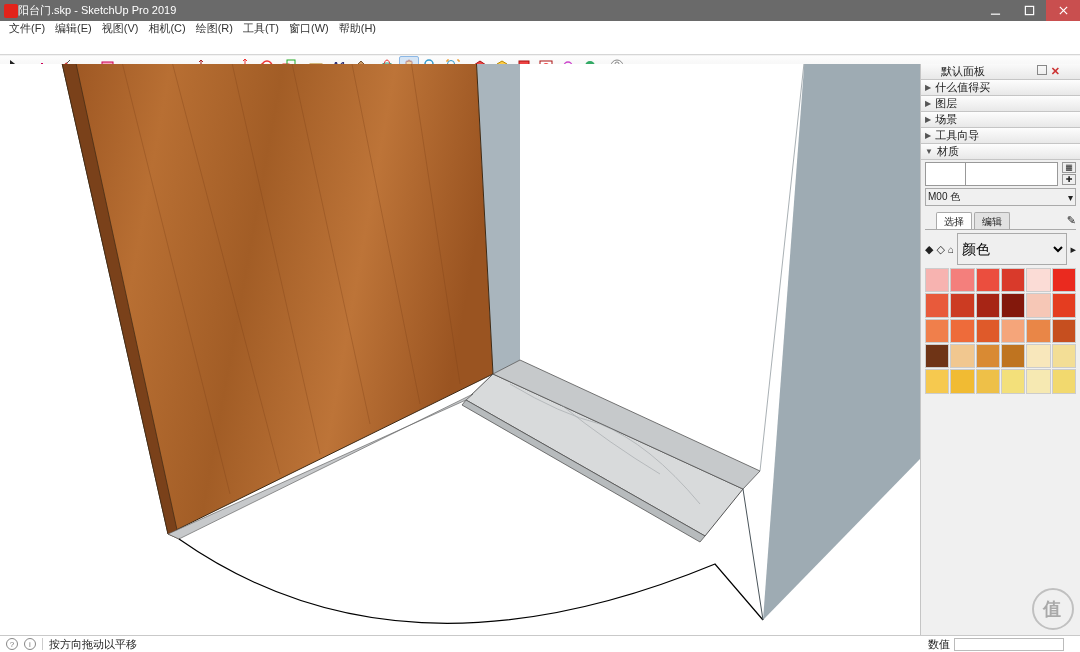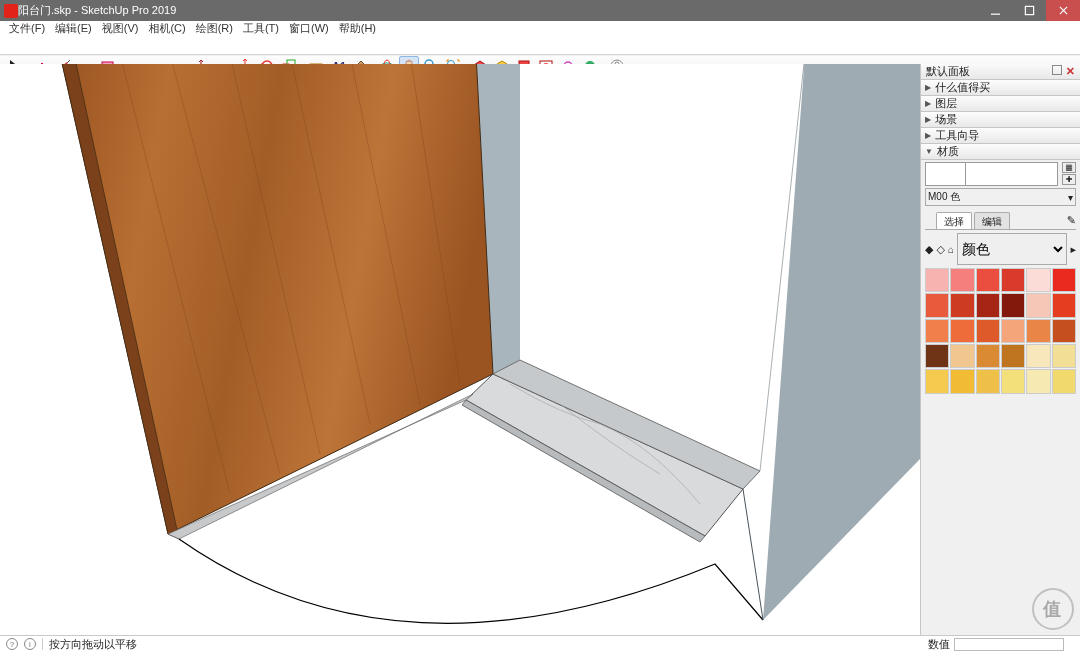--- a/index.html
+++ b/index.html
@@ -21,21 +21,21 @@
   .tbtn { width:20px; height:20px; display:flex; align-items:center; justify-content:center; border-radius:2px; margin:0 0.5px; }
   .tbtn.sel { background:#d6e5f5; border:1px solid #8cb8e6;}
   .tbtn svg{ width:16px; height:16px;}
   .tsep { width:4px;}
   
   .content { position:absolute; top:64px; left:0; right:0; bottom:17px; display:flex;}
   .viewport { flex:1; background:#fff; position:relative; overflow:hidden;}
   .viewport svg { width:100%; height:100%; display:block;}
 
   .panels { width:160px; background:#f0f0f0; border-left:1px solid #c5c5c5; display:flex; flex-direction:column; position:relative;}
-  .phead { height:16px; background:linear-gradient(#fafafa,#e8e8e8); border-bottom:1px solid #c5c5c5; display:flex; align-items:center; justify-content:space-between; padding:0 5px; font-size:11px;}
+  .phead { height:16px; background:linear-gradient(#fafafa,#e8e8e8); border-bottom:1px solid #c5c5c5; display:flex; align-items:center; justify-content:space-between; padding:0 20px; font-size:11px;}
   .phead .xs { display:flex; gap:4px;}
   .psec { height:16px; background:linear-gradient(#fdfdfd,#e8e8e8); border-bottom:1px solid #c5c5c5; display:flex; align-items:center; padding:0 4px; font-size:11px; gap:4px;}
   .tri { font-size:8px; color:#555;}
   .mat-body { background:#f0f0f0; padding:2px 4px 4px 4px;}
   .swbig { height:24px; display:flex; border:1px solid #999; background:#fff;}
   .swbig .sw1 { width:40px; background:#fff; border-right:1px solid #999;}
   .namebox { border:1px solid #aaa; padding:1px 2px; font-size:10px; display:flex; justify-content:space-between; align-items:center;}
   .icongrp{ display:flex; flex-direction:column; gap:1px; margin-left:2px; }
   .icongrp span{width:14px;height:11px;border:1px solid #999;background:#eee;font-size:8px;display:flex;align-items:center;justify-content:center;}
 

